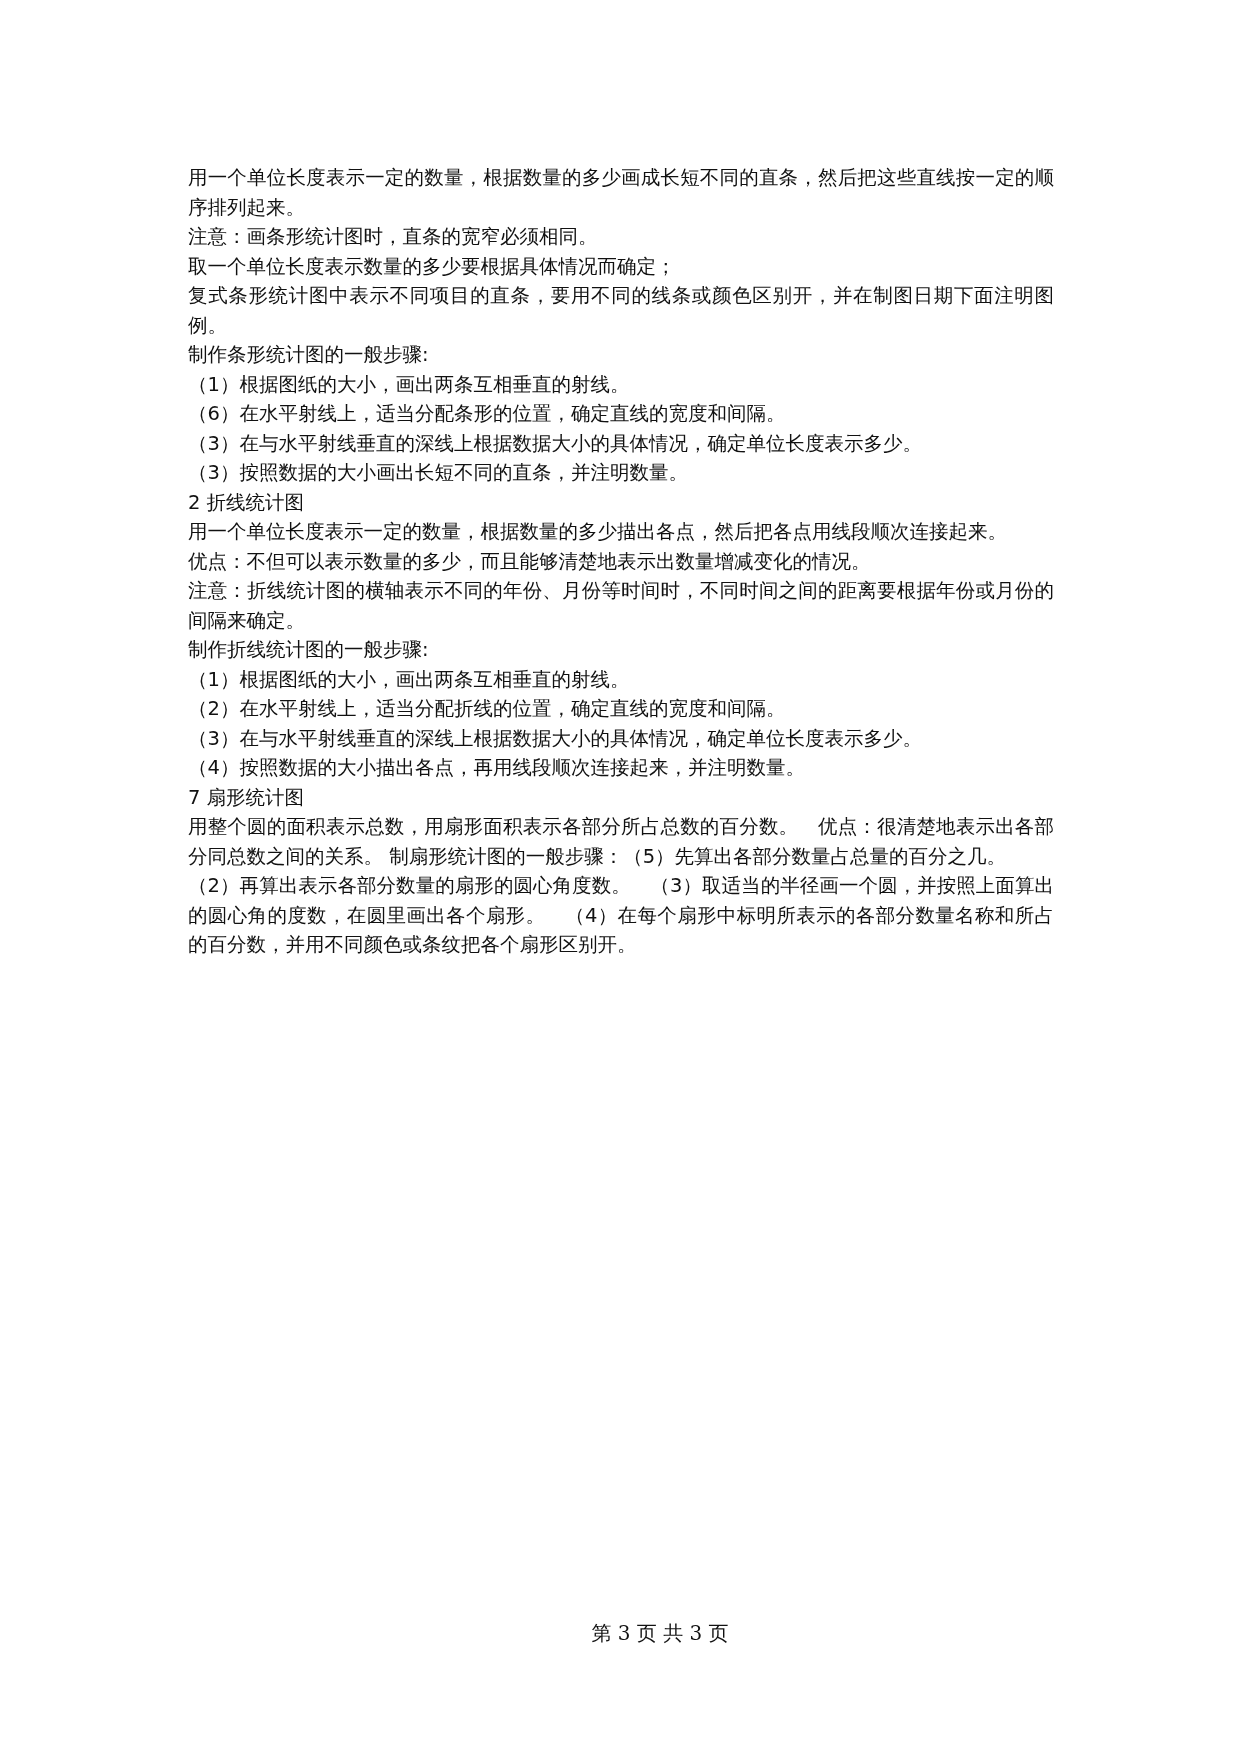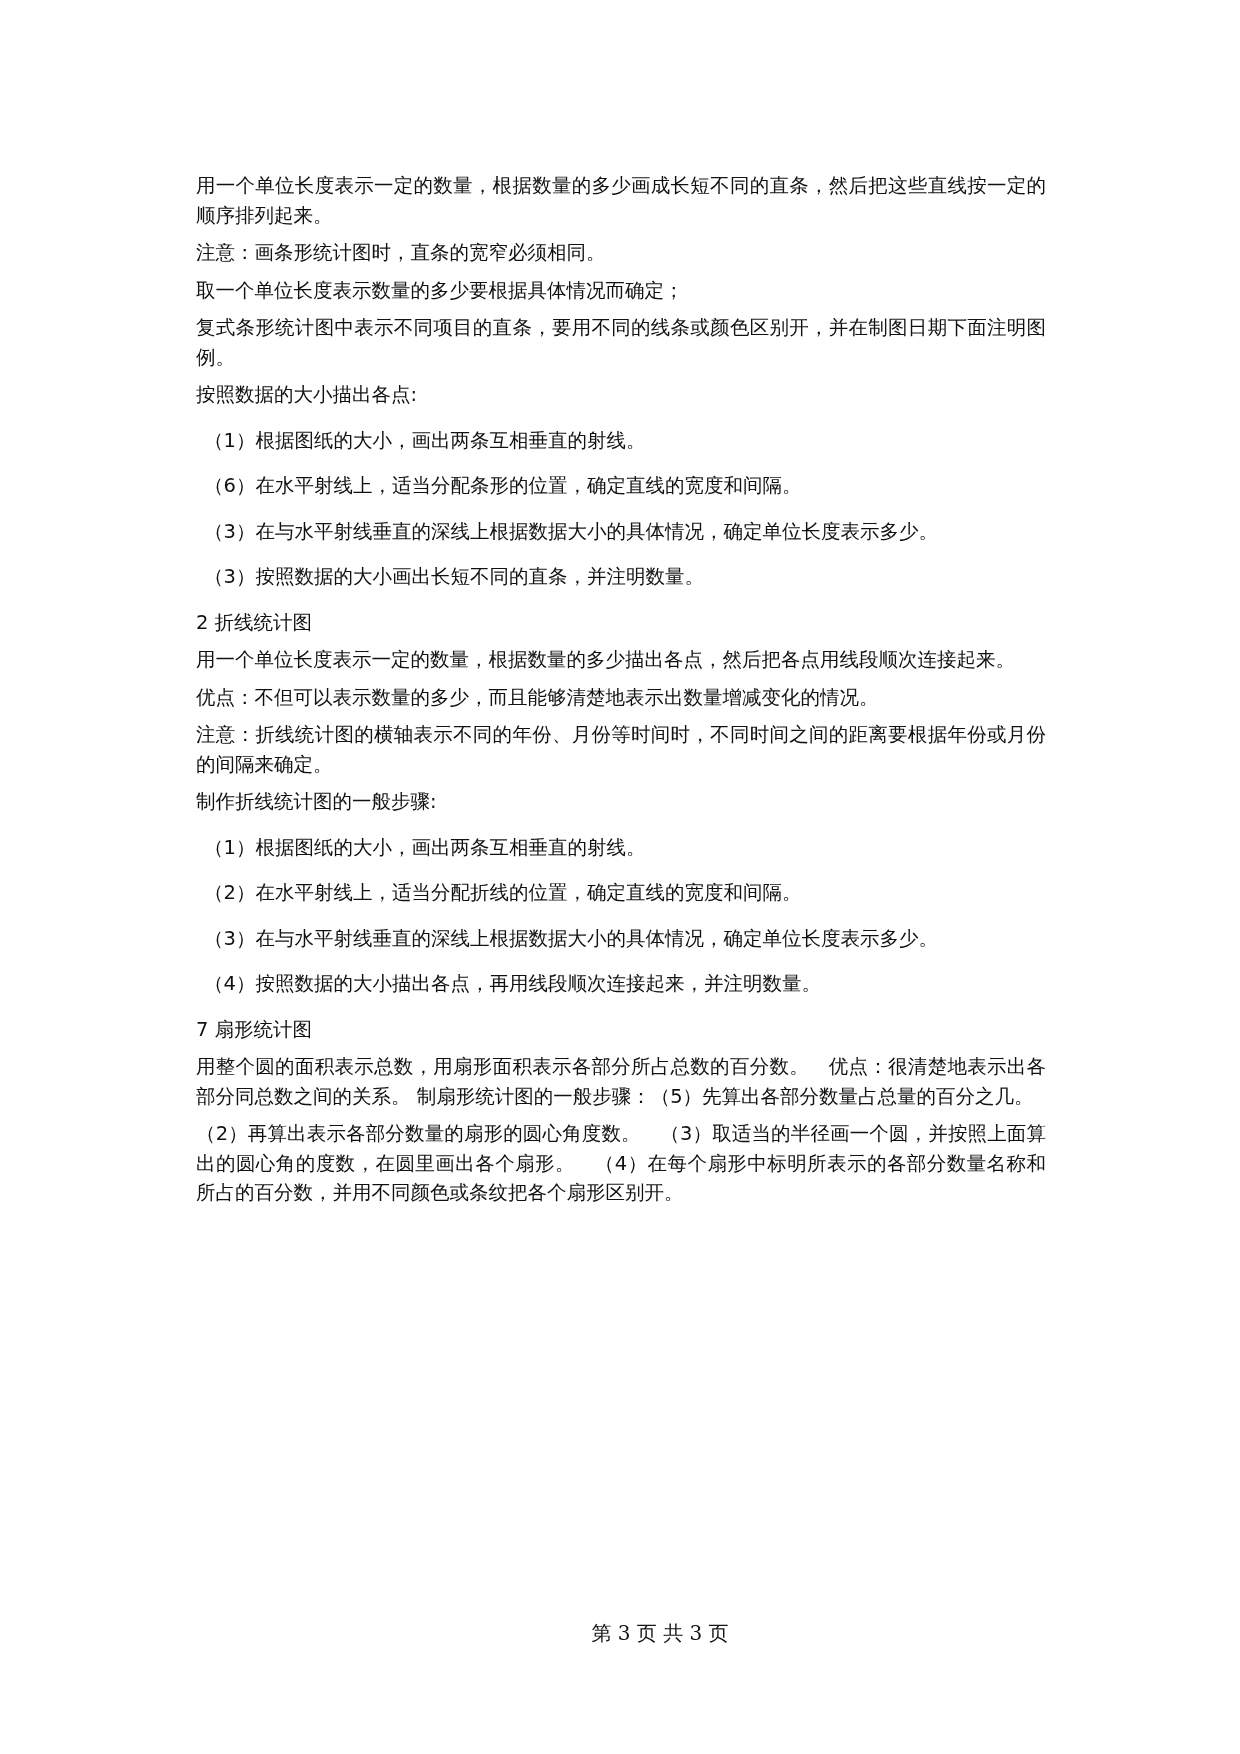--- a/index.html
+++ b/index.html
@@ -17,27 +17,27 @@
   }
   .page-body {
     position: absolute;
     left: 188px;
     top: 163px;
     width: 866px;
     font-size: 19.5px;
     line-height: 29.5px;
   }
   .para {
-    margin: 8px;
+    margin: 0;
     padding: 0;
     text-align: justify;
     text-justify: inter-character;
   }
   .step {
-    margin: 16px;
+    margin: 0;
     padding: 0;
   }
   .footer {
     position: absolute;
     left: 0;
     width: 1240px;
     top: 1620px;
     text-align: center;
     font-family: "DejaVu Serif", serif;
     font-size: 20px;
@@ -47,21 +47,21 @@
 </style>
 </head>
 <body>
 
 <div class="page-body">
 
   <p class="para">用一个单位长度表示一定的数量，根据数量的多少画成长短不同的直条，然后把这些直线按一定的顺序排列起来。</p>
   <p class="para">注意：画条形统计图时，直条的宽窄必须相同。</p>
   <p class="para">取一个单位长度表示数量的多少要根据具体情况而确定；</p>
   <p class="para">复式条形统计图中表示不同项目的直条，要用不同的线条或颜色区别开，并在制图日期下面注明图例。</p>
-  <p class="para">按照数据的大小描出各点:</p>
+  <p class="para">制作条形统计图的一般步骤:</p>
   <p class="step">（1）根据图纸的大小，画出两条互相垂直的射线。</p>
   <p class="step">（6）在水平射线上，适当分配条形的位置，确定直线的宽度和间隔。</p>
   <p class="step">（3）在与水平射线垂直的深线上根据数据大小的具体情况，确定单位长度表示多少。</p>
   <p class="step">（3）按照数据的大小画出长短不同的直条，并注明数量。</p>
 
   <p class="para">2 折线统计图</p>
   <p class="para">用一个单位长度表示一定的数量，根据数量的多少描出各点，然后把各点用线段顺次连接起来。</p>
   <p class="para">优点：不但可以表示数量的多少，而且能够清楚地表示出数量增减变化的情况。</p>
   <p class="para">注意：折线统计图的横轴表示不同的年份、月份等时间时，不同时间之间的距离要根据年份或月份的间隔来确定。</p>
   <p class="para">制作折线统计图的一般步骤:</p>

